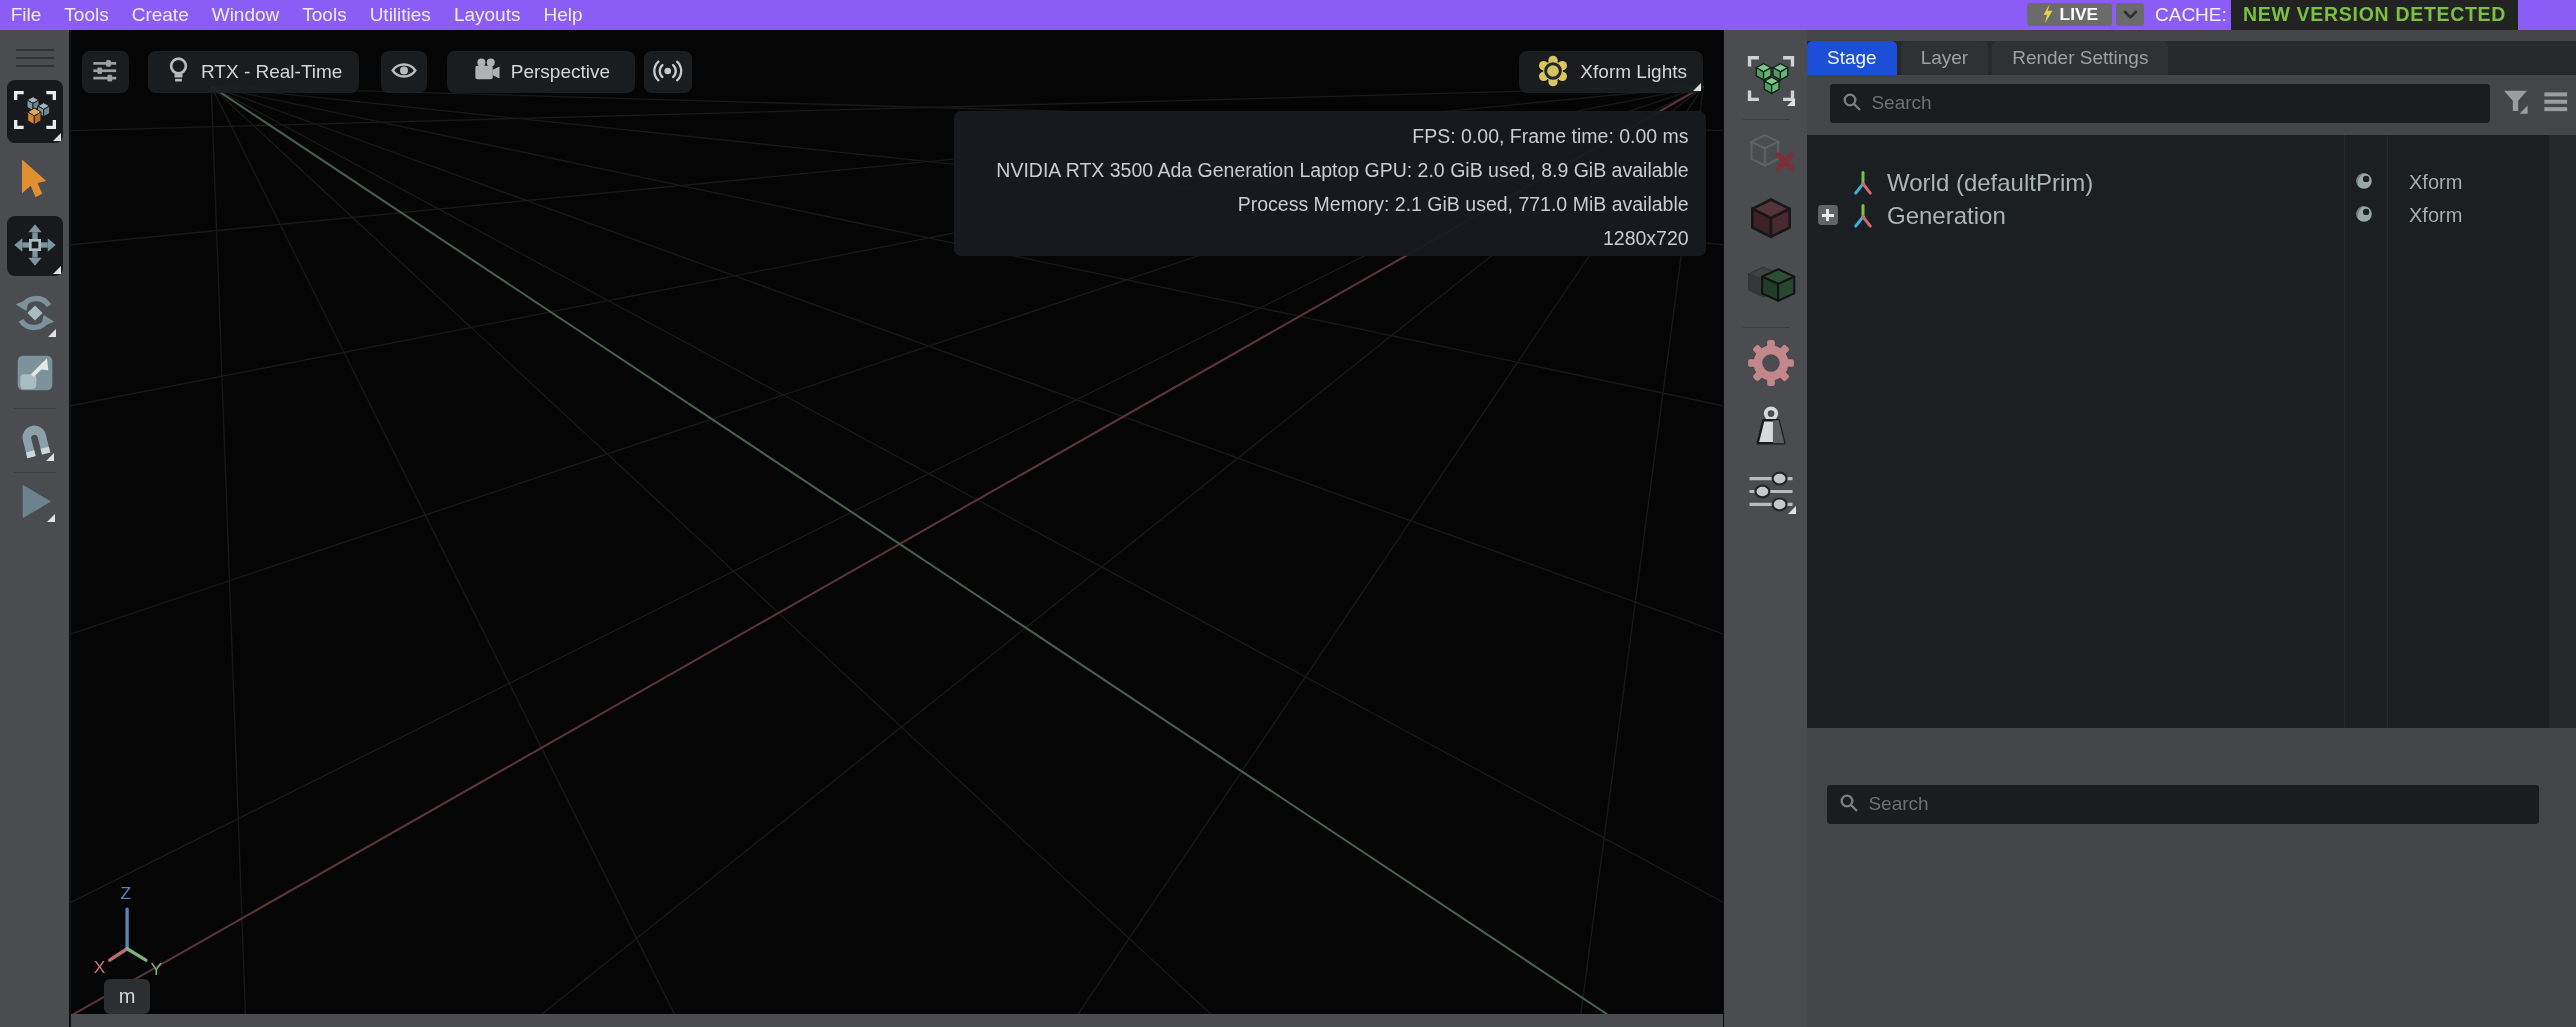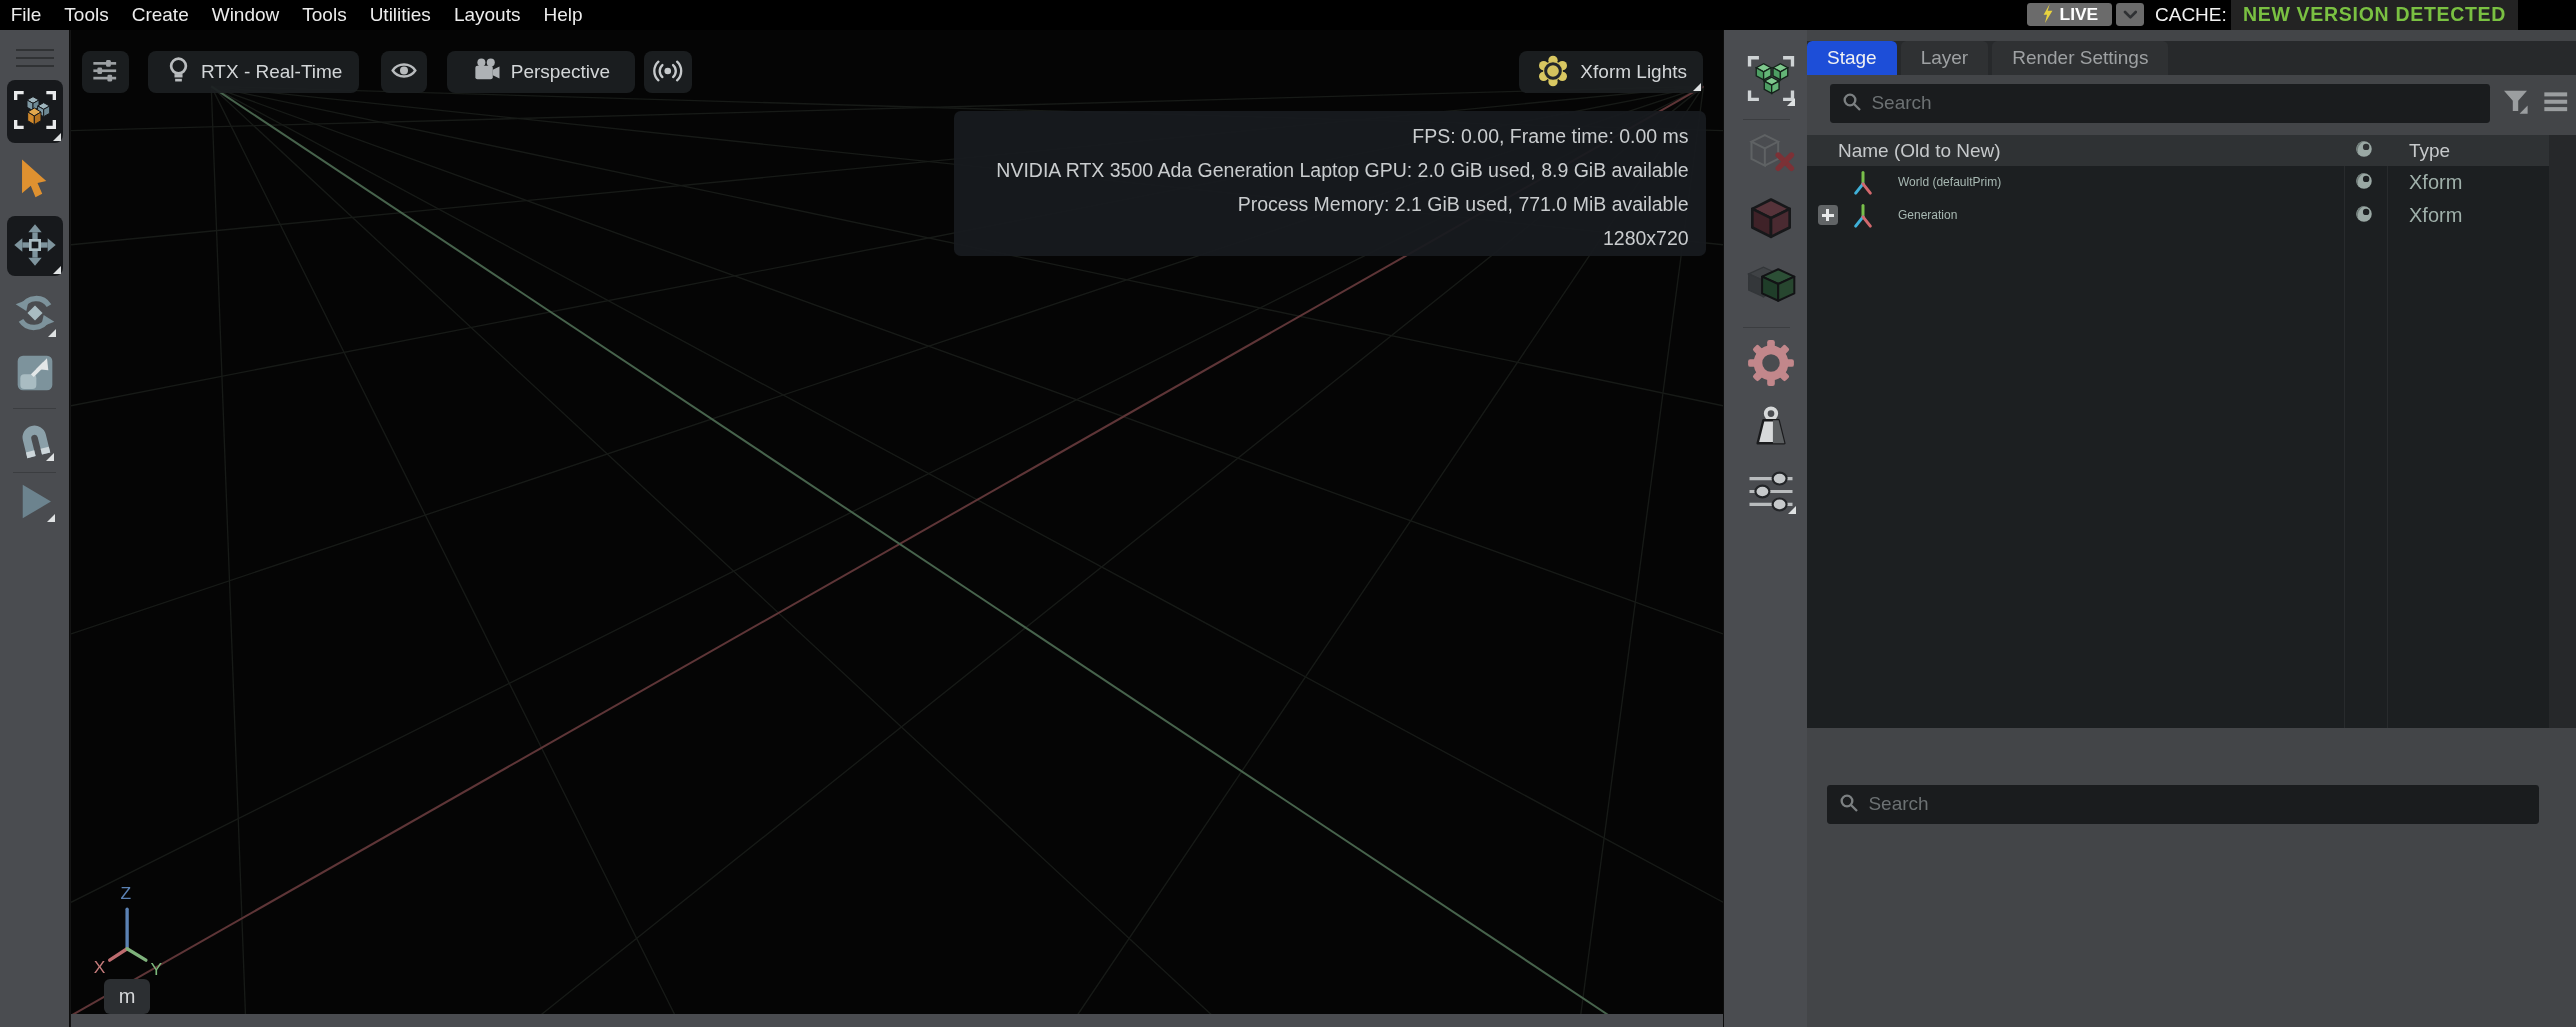--- a/index.html
+++ b/index.html
@@ -1,21 +1,21 @@
 <!DOCTYPE html>
 <html style="font-size:10.7px"><head>
 <meta charset="utf-8">
 <style>
   * { box-sizing: border-box; margin: 0; padding: 0; }
   html,body { width:2576px; height:1028px; background:#141414; overflow:hidden; }
   body { font-family:"Liberation Sans", sans-serif; }
   #root { position:relative; width:2576px; height:1028px; background:#141414; }
 
   
-  .menubar { position:absolute; left:0; top:0; width:2576px; height:29.5px; background:#000000; }
+  .menubar { position:absolute; left:0; top:0; width:2576px; height:29.5px; background:#8b5cf6; }
   .menu-items { position:absolute; left:10.7px; top:0; height:29.5px; display:flex; gap:23px; align-items:center; }
   .menu-item { font-size:19px; color:#ececec; line-height:29.5px; cursor:default; }
   .version-strip { position:absolute; left:2231px; top:0; width:287px; height:29.5px; background:#232323;
                    display:flex; align-items:center; justify-content:center; }
   .version-text { color:#7ac142; font-weight:bold; font-size:19.5px; letter-spacing:0.7px; }
   .live-btn { position:absolute; left:2027px; top:3.4px; width:85px; height:23px; background:#6b6b6b; border-radius:3.4px;
               display:flex; align-items:center; justify-content:center; gap:5.4px; }
   .live-label { color:#ffffff; font-weight:bold; font-size:17.4px; }
   .live-chevron { position:absolute; left:2116px; top:3.4px; width:28px; height:23px; background:#6b6b6b; border-radius:3.4px;
                   display:flex; align-items:center; justify-content:center; }
@@ -61,21 +61,21 @@
                   font-family:"Liberation Sans", sans-serif; }
   .search-input::placeholder { color:#6c7173; }
 
   .tree { position:absolute; left:0; top:105px; width:769px; height:594px; background:#1c1f21; }
   .tree-gutter { position:absolute; right:0; top:0; width:27px; height:594px; background:#26282a; }
   .tree-header { position:absolute; left:0; top:0; width:742px; height:31px; background:#2f3234; }
   .tree-header-name { position:absolute; left:31px; top:0; line-height:31px; color:#c6c9cb; font-size:19px; }
   .tree-header-type { position:absolute; left:602px; top:0; line-height:31px; color:#c6c9cb; font-size:19px; }
   .col-div { position:absolute; top:0; width:1.3px; height:594px; background:#282b2d; }
   .tree-row { position:absolute; left:0; width:742px; height:33px; }
-  .row-name { position:absolute; left:91px; top:0; line-height:33px; color:#a7b8b2; font-size:12px; }
+  .row-name { position:absolute; left:80px; top:0; line-height:33px; color:#a7b8b2; font-size:24px; }
   .row-type { position:absolute; left:602px; top:0; line-height:33px; color:#9fb0aa; font-size:20px; }
   .row-eye, .header-eye { position:absolute; left:545px; top:50%; transform:translateY(-50%); }
   .header-eye { left:545px; }
   .expand-box { position:absolute; left:10.7px; top:6.7px; width:20px; height:20px; background:#616466; border-radius:3.4px; }
   .expand-box:before { content:""; position:absolute; left:4px; top:8.7px; width:12px; height:2.7px; background:#e8e9ea; }
   .expand-box:after  { content:""; position:absolute; left:8.7px; top:4px; width:2.7px; height:12px; background:#e8e9ea; }
   .xform-icon { position:absolute; left:44px; top:3.4px; }
 
   .prop-gap { position:absolute; left:0; top:698px; width:769px; height:15.4px; background:#434548; }
 </style>
@@ -519,31 +519,20 @@
             </g>
           </svg>
       </span>
     </div>
 
     <div class="tree">
       <div class="tree-gutter"></div>
       <div class="col-div" style="left:537px;"></div>
       <div class="col-div" style="left:580px;"></div>
 
-      <div class="tree-header">
-        <span class="tree-header-name">Name (Old to New)</span>
-        <span class="header-eye">
-          <svg width="24" height="20" viewBox="0 0 34 26">
-              <circle cx="17" cy="13" r="11" fill="#9aa8a4"></circle>
-              <path d="M17 2 A11 11 0 0 0 9 20 A14 14 0 0 1 17 2 Z" fill="#6f7b78"></path>
-              <circle cx="20" cy="10" r="4.5" fill="#2f3234"></circle>
-            </svg>
-        </span>
-        <span class="tree-header-type">Type</span>
-      </div>
 
       <div class="tree-row" style="top:31px;">
         <span class="xform-icon">
           <svg width="24" height="27" viewBox="0 0 36 40">
             <g stroke-width="4.5" stroke-linecap="round">
               <line x1="18" y1="22" x2="18" y2="5" stroke="#79bf4b"></line>
               <line x1="18" y1="22" x2="7" y2="36" stroke="#3fb0d8"></line>
               <line x1="18" y1="22" x2="29" y2="36" stroke="#d2686d"></line>
             </g>
           </svg>

